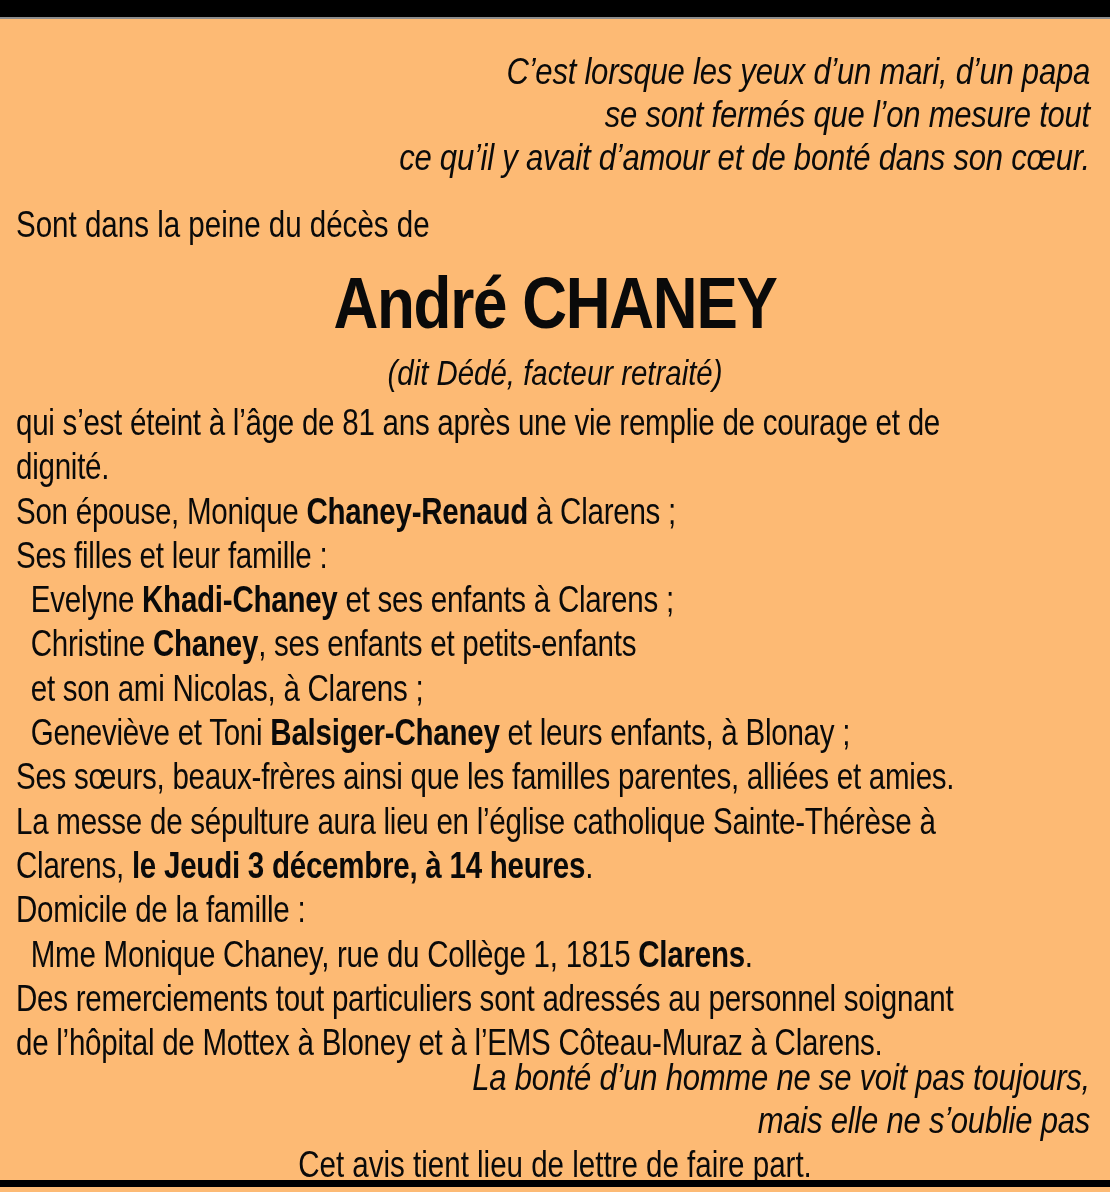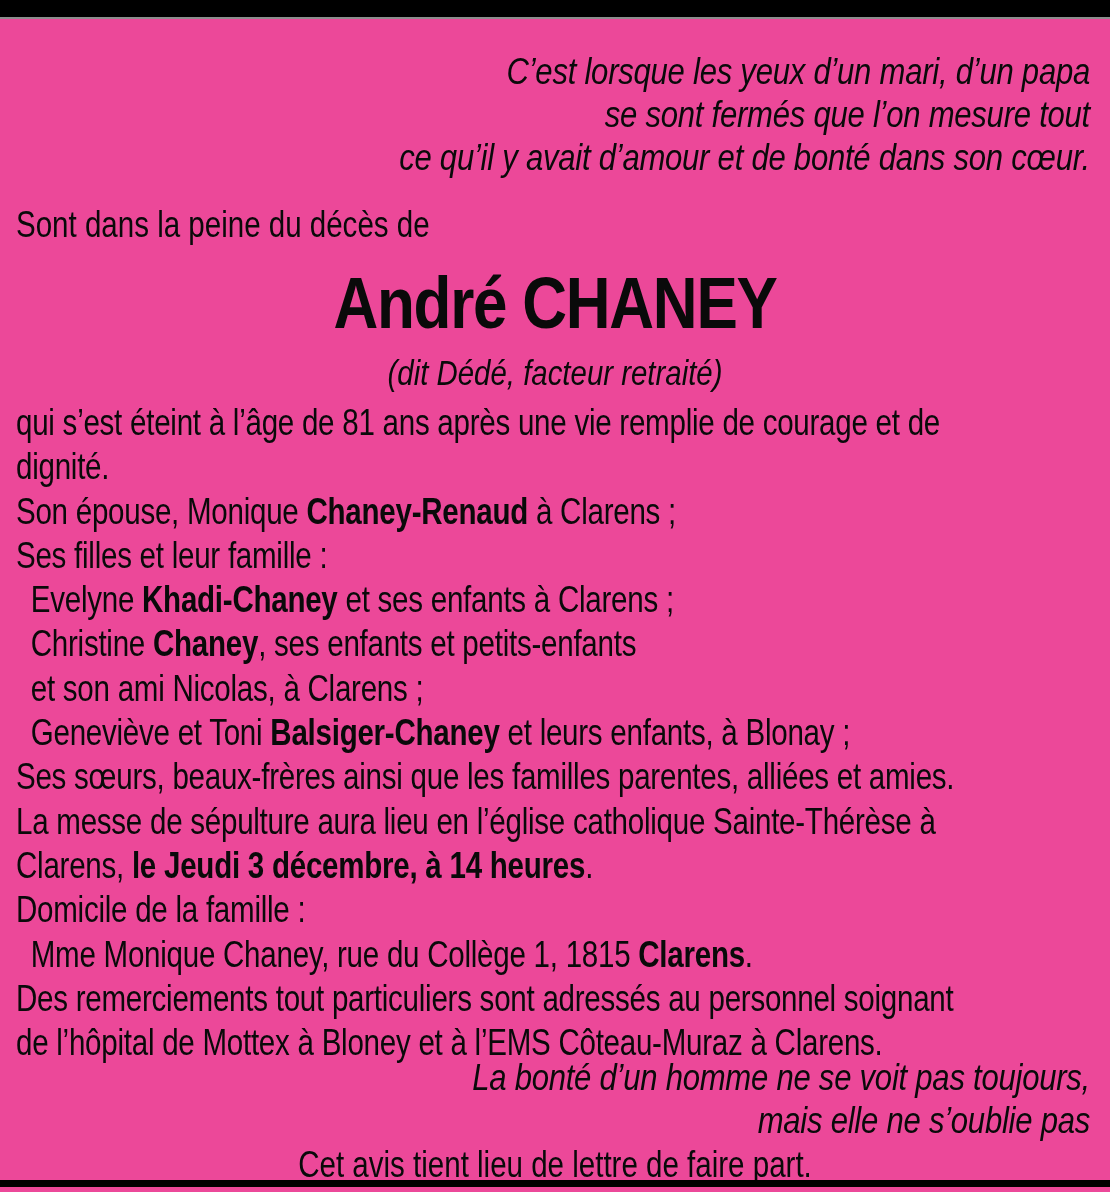--- a/index.html
+++ b/index.html
@@ -112,21 +112,21 @@
   .bottom-bar {
     position: absolute;
     left: 0; top: 1180px;
     width: 100%; height: 7px;
     background: #000000;
   }
 </style>
 </head>
 <body>
 
-<div class="sheet" style="background: #ec4899; color: rgb(10, 10, 10);">
+<div class="sheet" style="background: #fdba74; color: rgb(10, 10, 10);">
   <div class="top-bar" style="background: rgb(0, 0, 0);"></div>
   <div class="top-rule" style="background: rgb(141, 141, 141);"></div>
 
   <div class="epigraph">
       <div class="qline">C’est lorsque les yeux d’un mari, d’un papa</div>
       <div class="qline">se sont fermés que l’on mesure tout</div>
       <div class="qline">ce qu’il y avait d’amour et de bonté dans son cœur.</div>
     </div>
 
   <div class="intro">Sont dans la peine du décès de</div>

